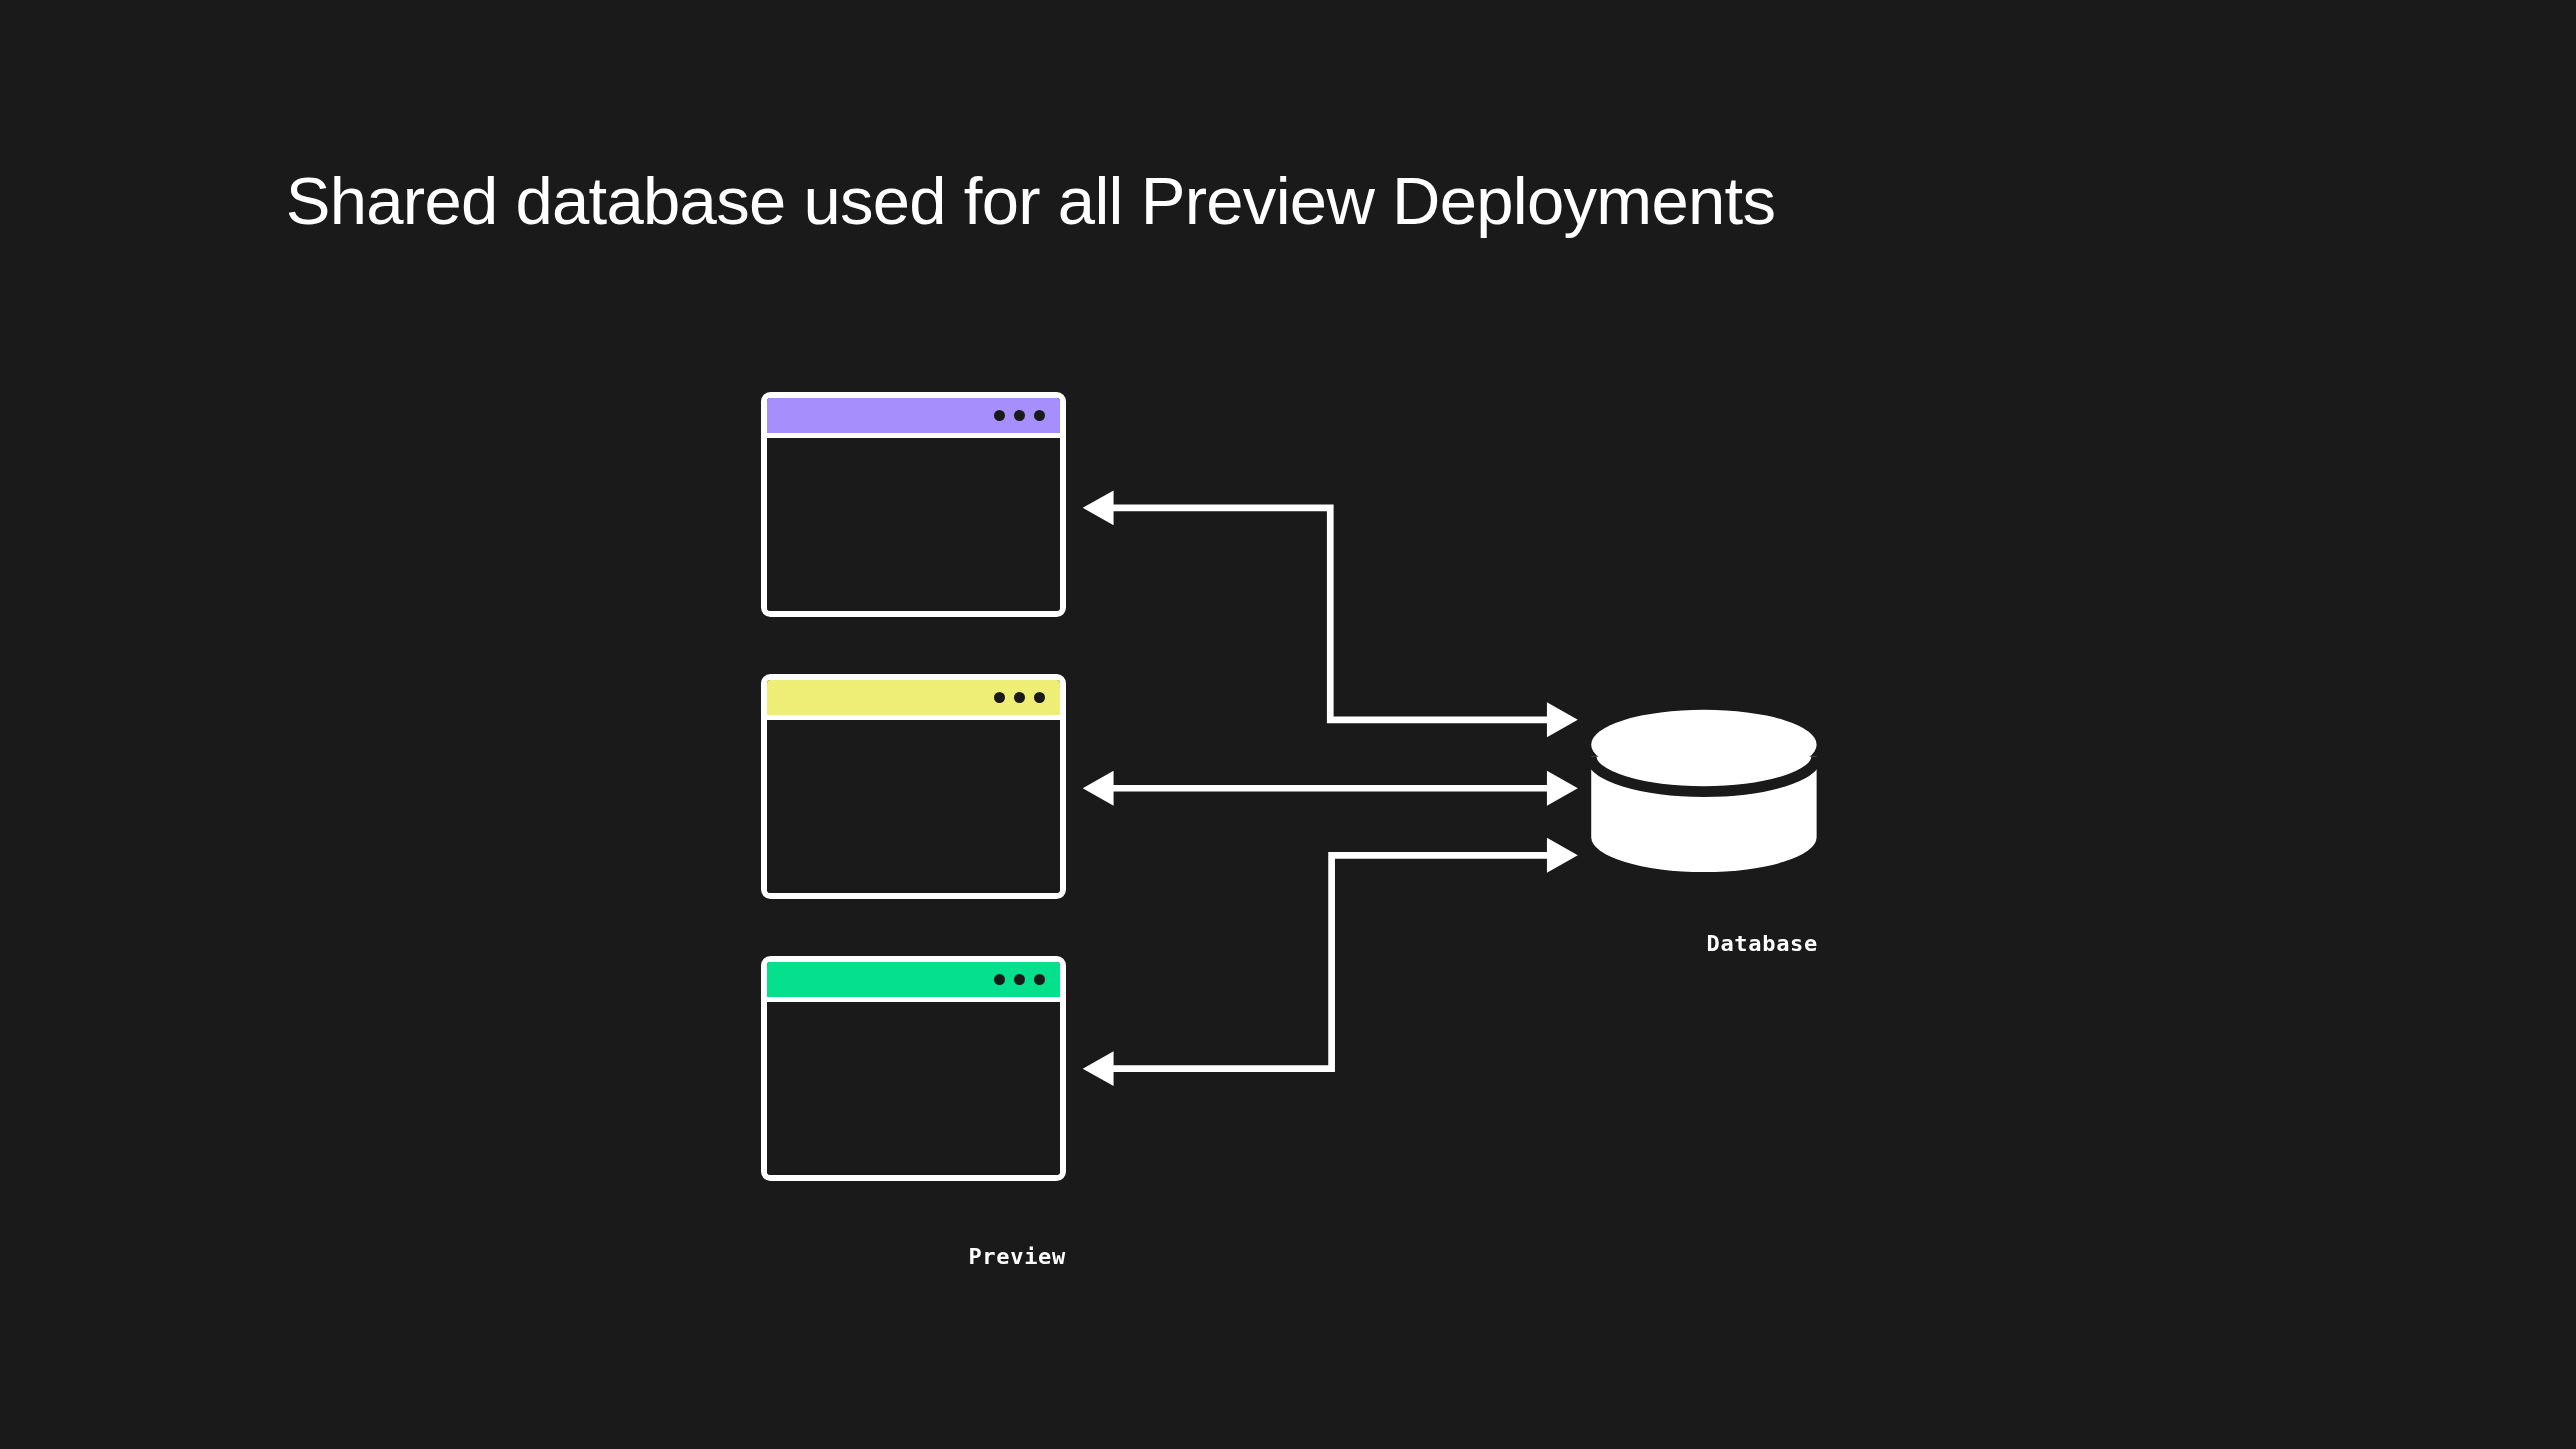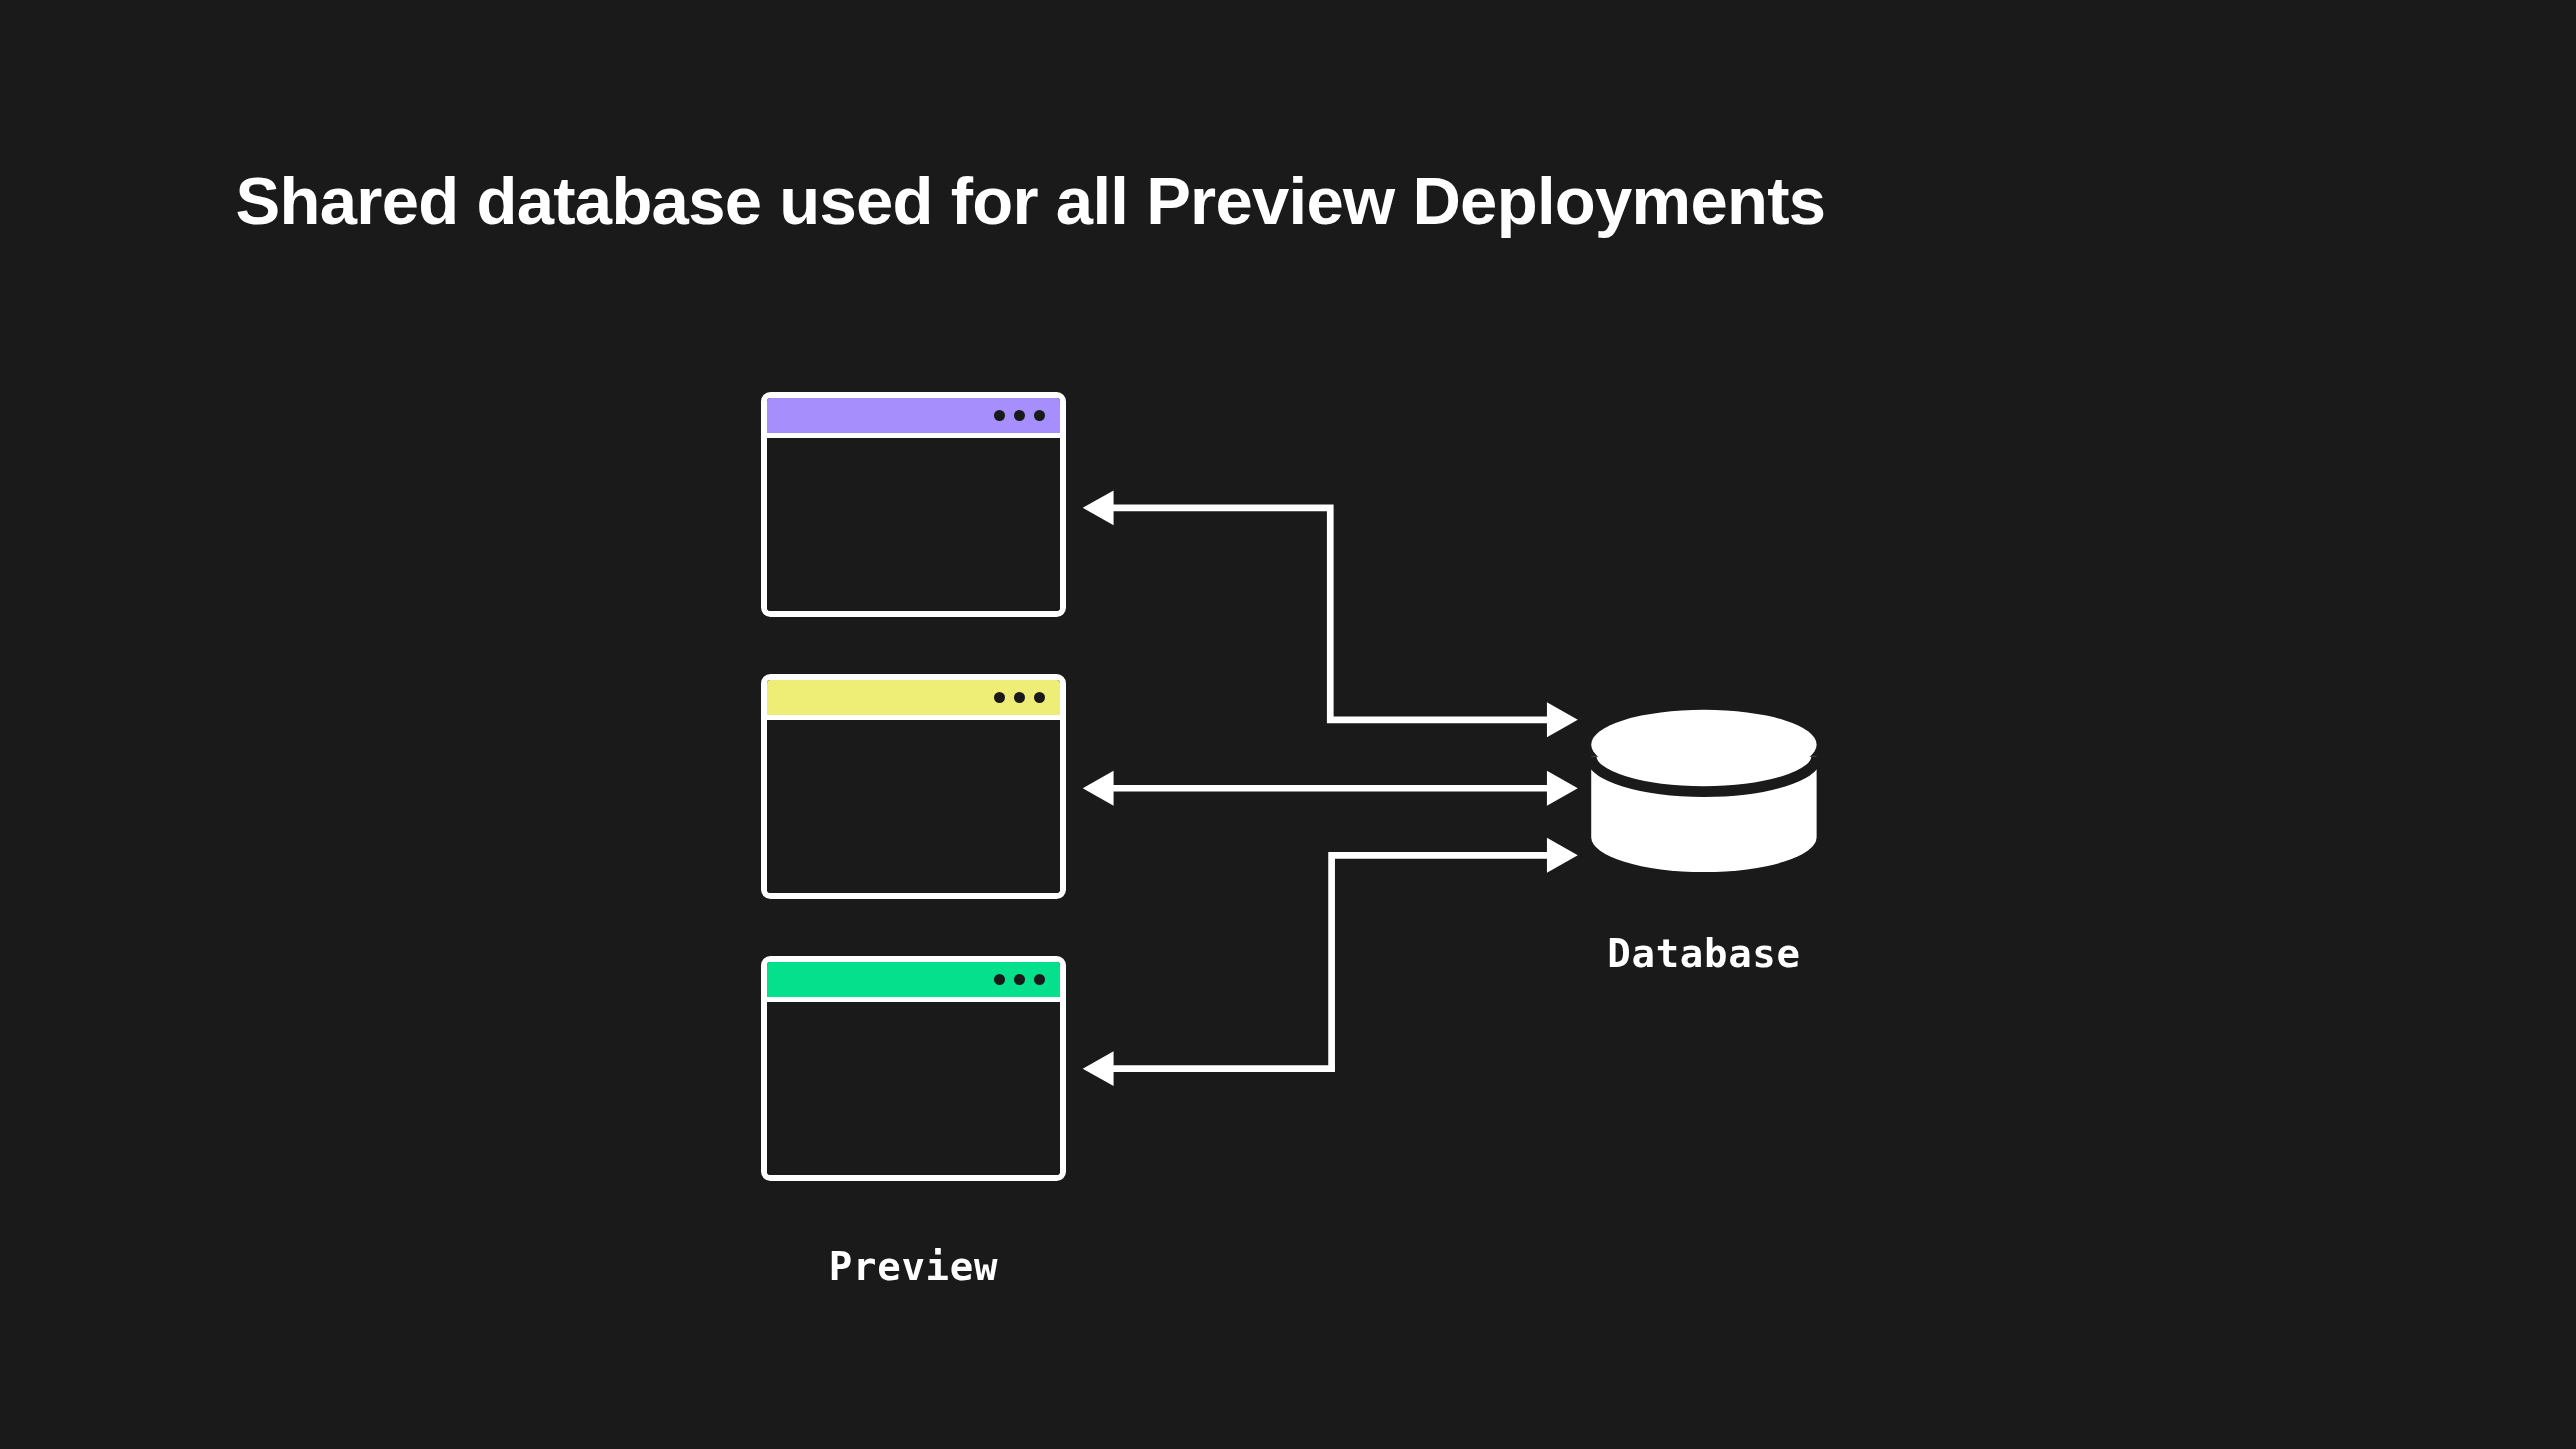--- a/index.html
+++ b/index.html
@@ -23,21 +23,21 @@
 
   
   .page-title {
     position: absolute;
     left: 0;
     top: 164px;
     width: 2061px;
     text-align: center;
     color: #ffffff;
     font-family: "Liberation Sans", sans-serif;
-    font-weight: 700;
+    font-weight: 400;
     font-size: 67px;
     letter-spacing: -0.7px;
     white-space: nowrap;
     line-height: 1.1;
   }
 
   
   .browser-window {
     position: absolute;
     width: 305px;
@@ -80,24 +80,24 @@
   #window-1 { left: 761px; top: 392px; }
   #window-2 { left: 761px; top: 674px; }
   #window-3 { left: 761px; top: 956px; }
 
   
   .mono-label {
     position: absolute;
     color: #ffffff;
     font-family: "DejaVu Sans Mono", "Liberation Mono", monospace;
     font-weight: 700;
-    font-size: 39px;
+    font-size: 22px;
     letter-spacing: 0.7px;
     white-space: nowrap;
-    text-align: center;
+    text-align: right;
   }
   #previews-label {
     left: 761px;
     top: 1244px;
     width: 305px;
   }
   #database-label {
     left: 1590px;
     top: 931px;
     width: 228px;

